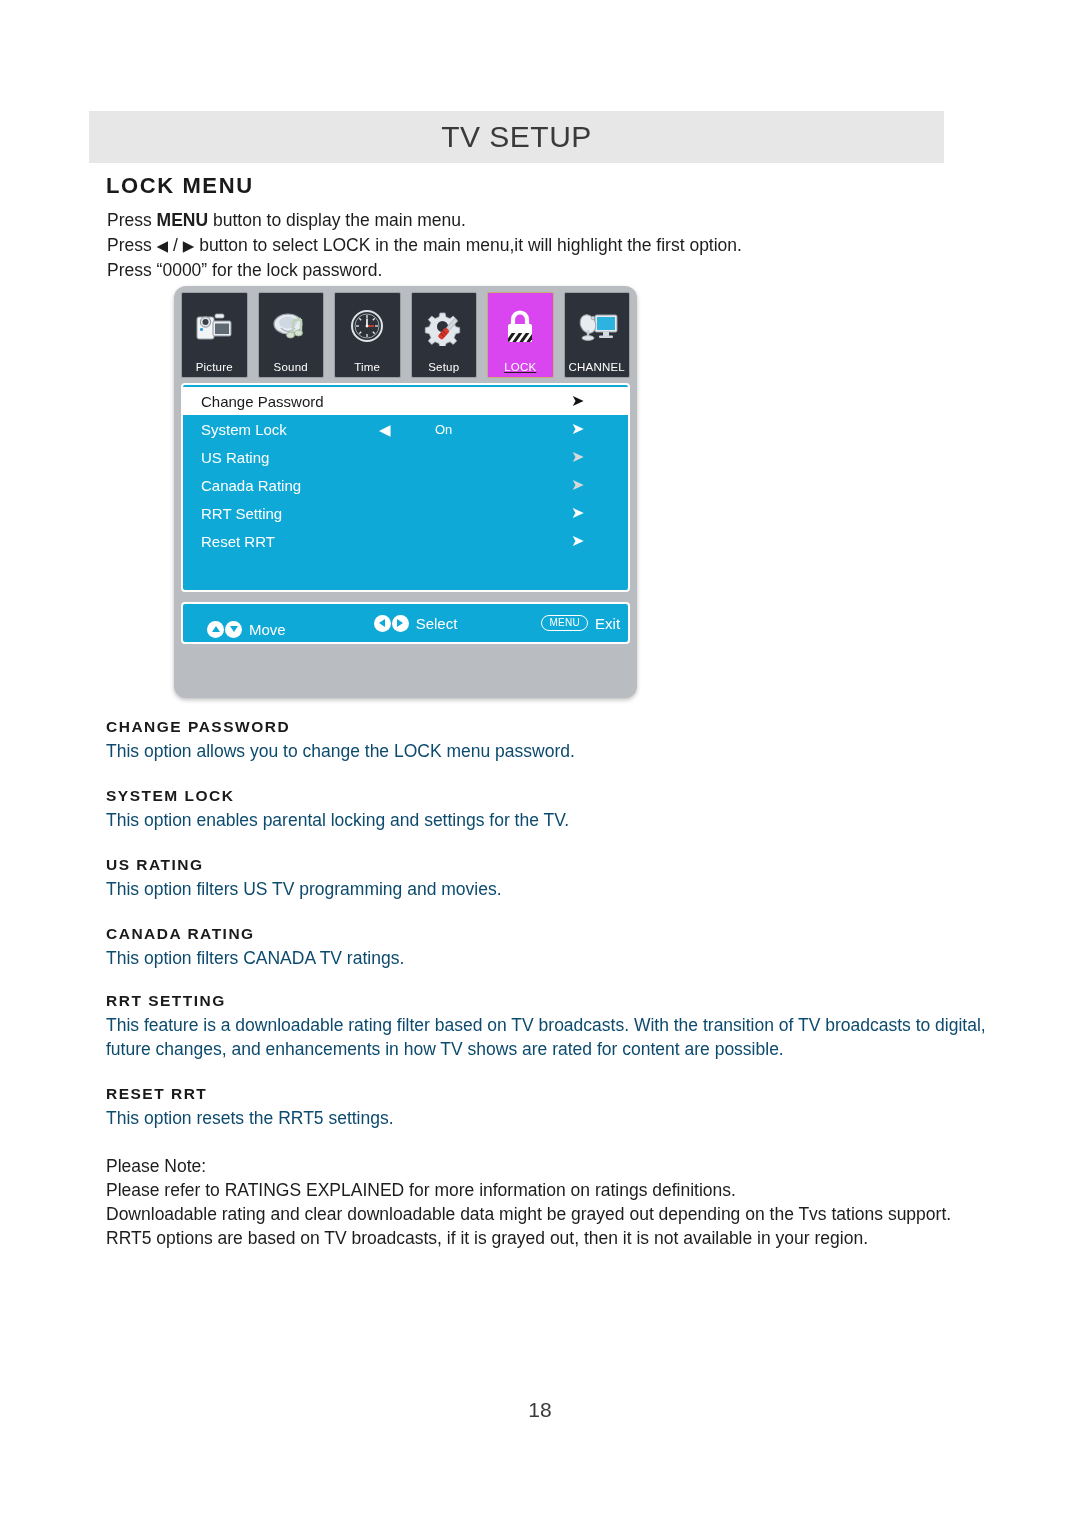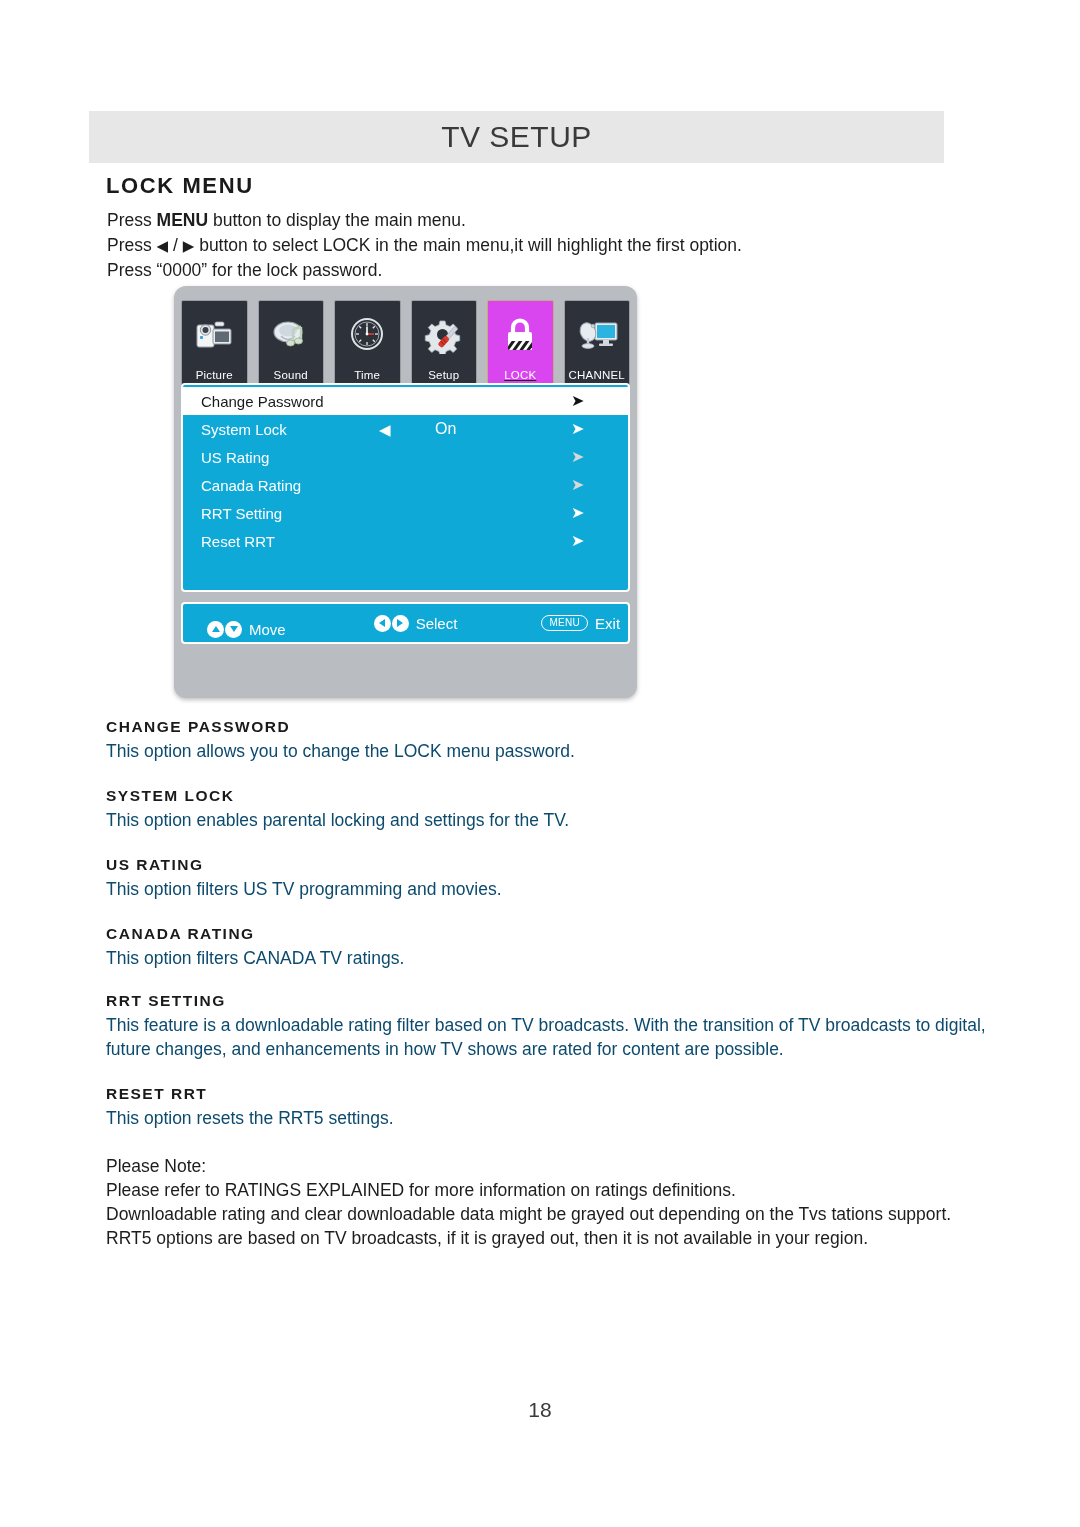--- a/index.html
+++ b/index.html
@@ -83,21 +83,21 @@
   .osd-inner {
     width: 100%;
     height: 100%;
     position: relative;
   }
 
   
   .tab-strip {
     position: absolute;
     left: 1px;
-    top: 8px;
+    top: 0px;
     width: 449px;
     height: 86px;
     display: flex;
     gap: 10px;
   }
   .tab {
     flex: 1 1 0;
     background: #2d3139;
     border: 1px solid #9a9ea4;
     border-radius: 2px;
@@ -164,21 +164,21 @@
   .row-left-arrow {
     position: absolute;
     left: 196px;
     font-size: 15px;
     color: #ffffff;
     line-height: 1;
   }
   .row-value {
     position: absolute;
     left: 252px;
-    font-size: 16px;
+    font-size: 13px;
     color: #ffffff;
   }
   .row-right-arrow {
     position: absolute;
     left: 388px;
     font-size: 16px;
     color: #ffffff;
     line-height: 1;
   }
   .menu-row.highlight .row-right-arrow { color: #111111; }

